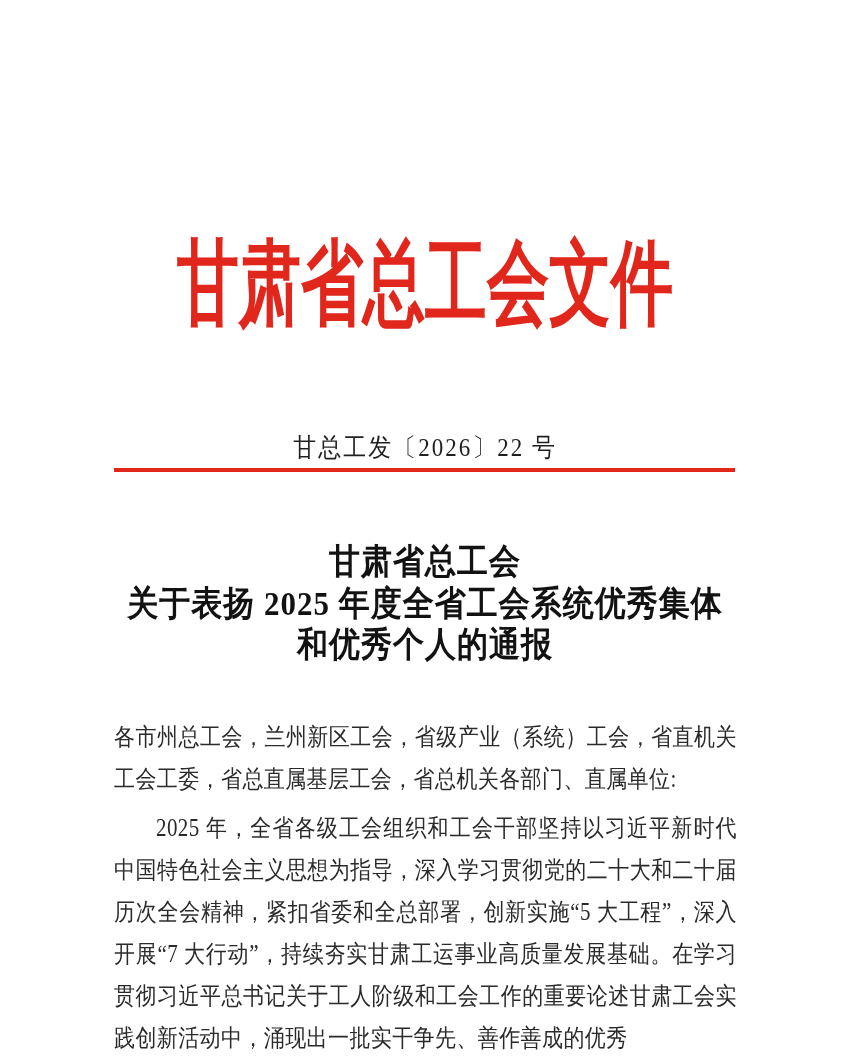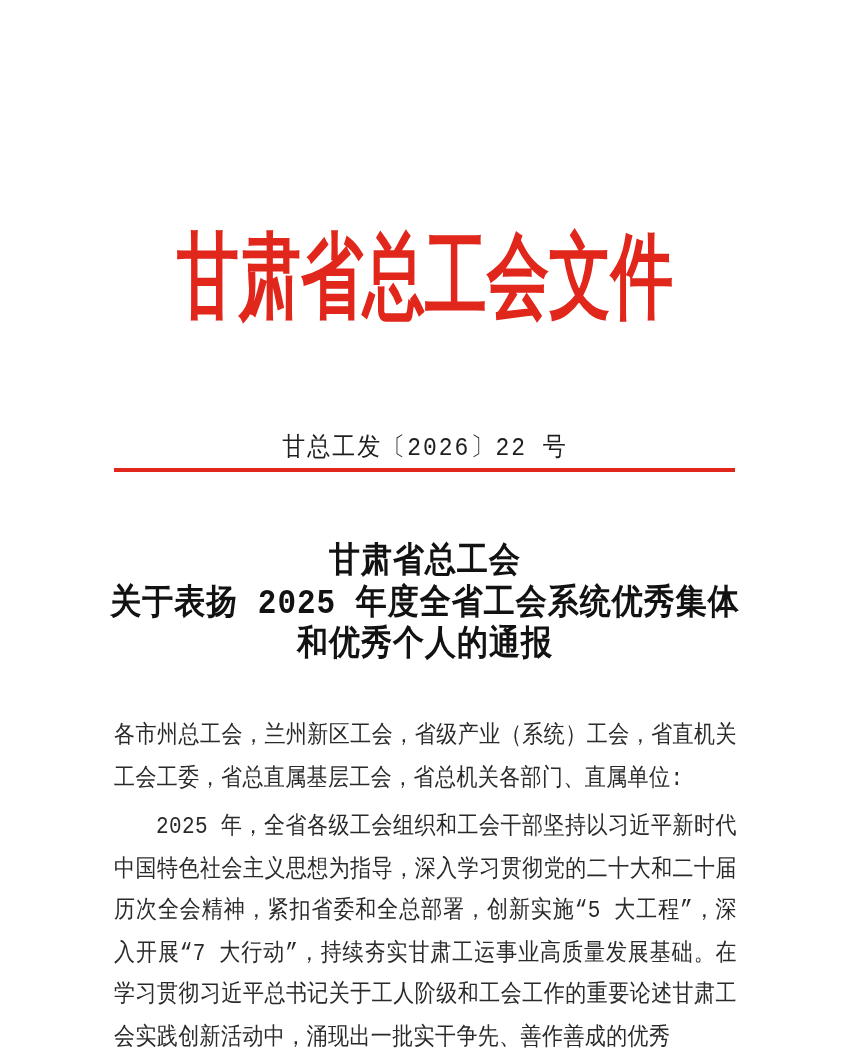--- a/index.html
+++ b/index.html
@@ -6,21 +6,21 @@
     margin: 0;
     padding: 0;
     background: #ffffff;
   }
   .page {
     position: relative;
     width: 850px;
     height: 1062px;
     background: #ffffff;
     overflow: hidden;
-    font-family: Liberation Mono, monospace;
+    font-family: Liberation Serif, serif;
   }
 
   
   .masthead {
     position: absolute;
     top: 237px;
     left: 0;
     width: 850px;
     text-align: center;
     font-size: 62px;

